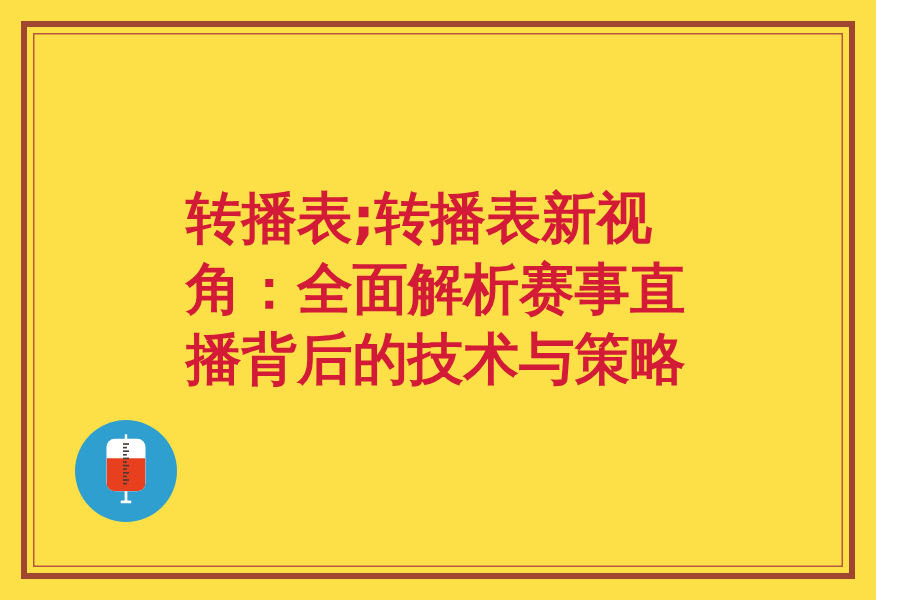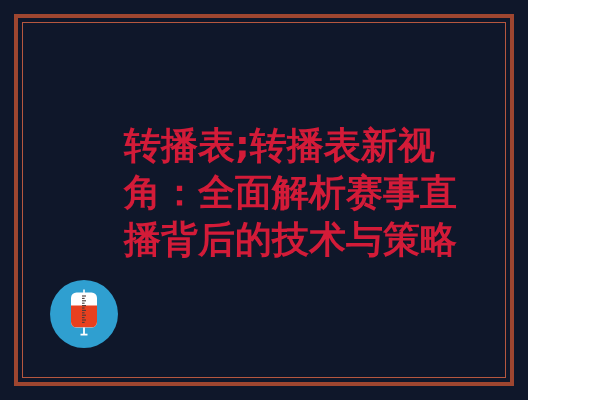--- a/index.html
+++ b/index.html
@@ -9,23 +9,23 @@
   }
   body {
     width: 600px;
     height: 400px;
     overflow: hidden;
     font-family: "DejaVu Sans", "Liberation Sans", sans-serif;
   }
 
   #poster {
     position: relative;
-    width: 528px;
+    width: 584px;
     height: 400px;
-    background: #0f172a;
+    background: #fde047;
     box-sizing: border-box;
     overflow: hidden;
   }
 
   
   .frame-outer {
     position: absolute;
     left: 14px;
     top: 14px;
     right: 14px;

